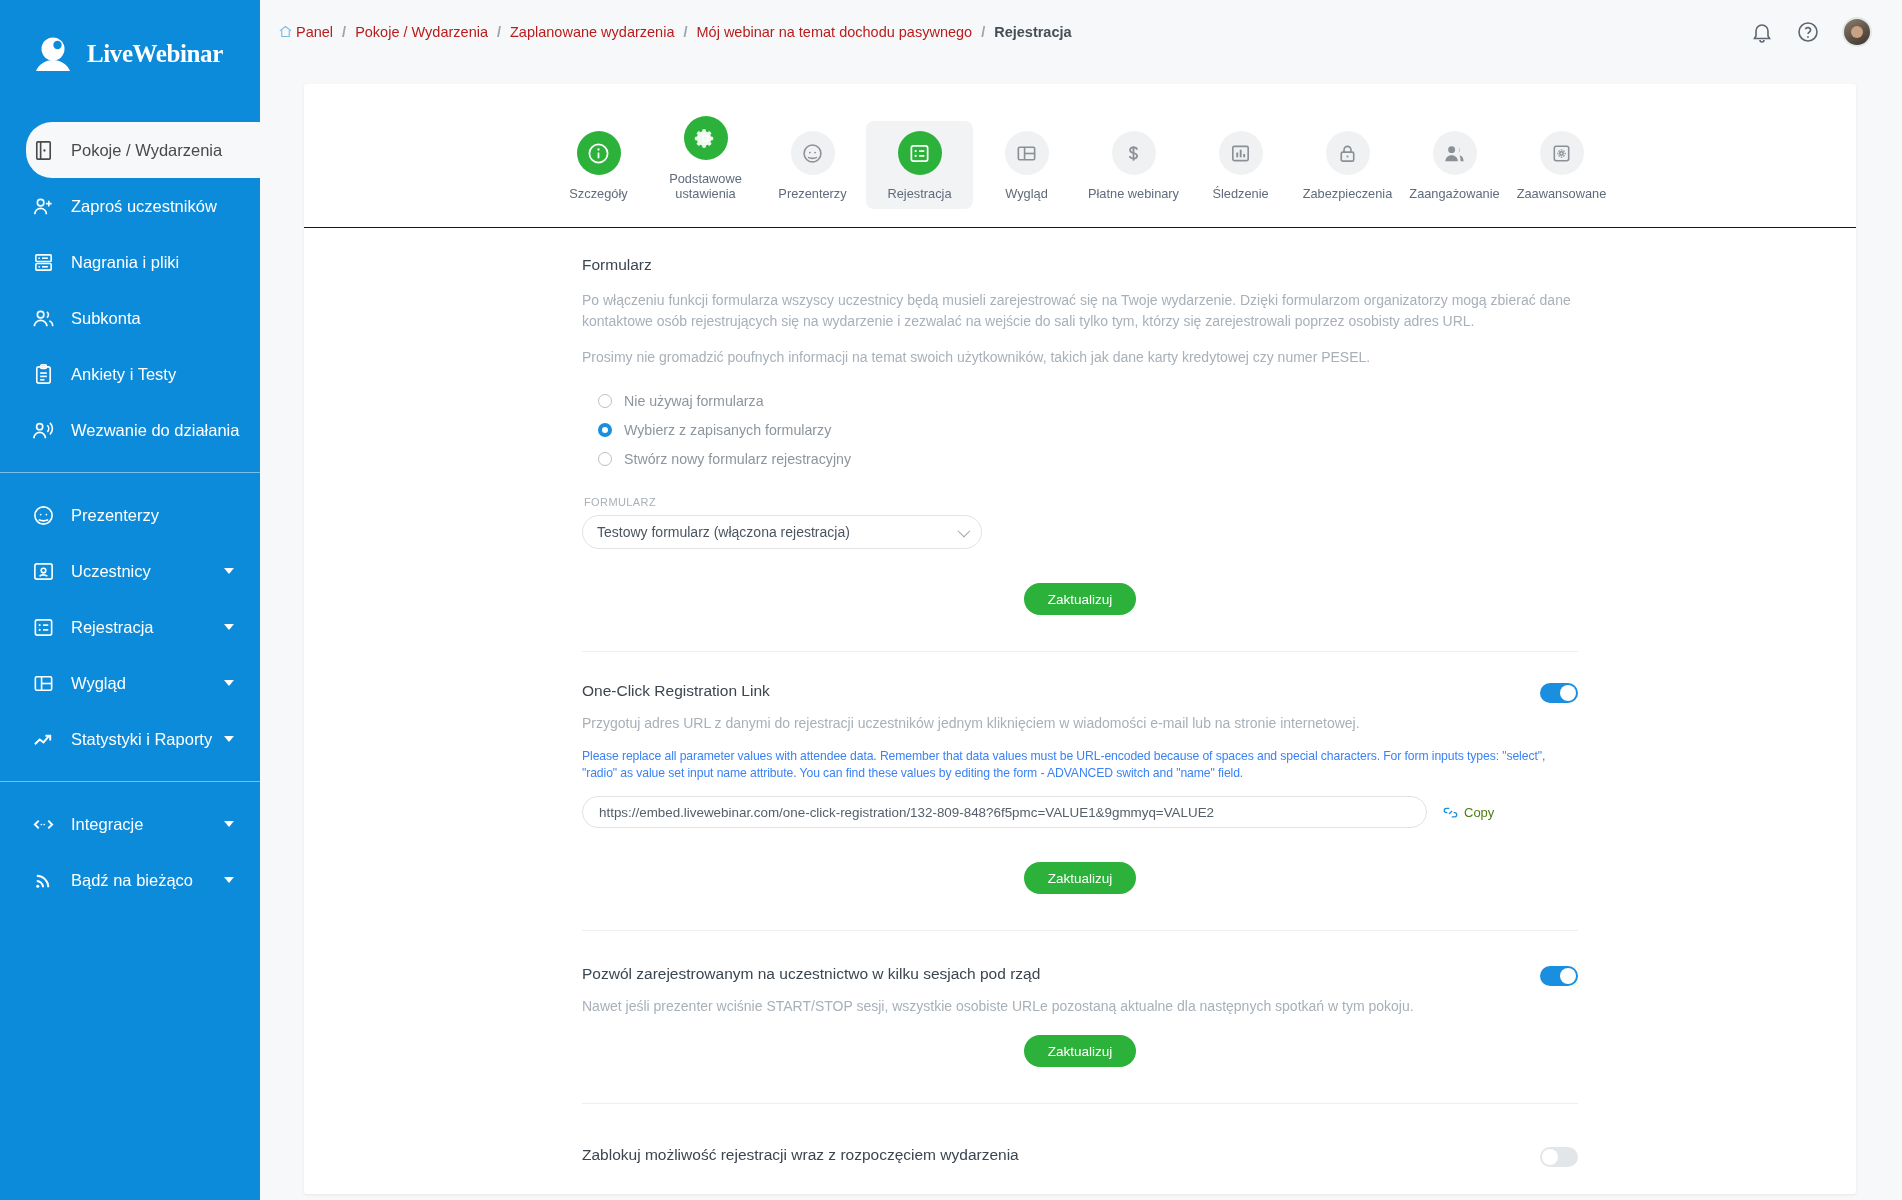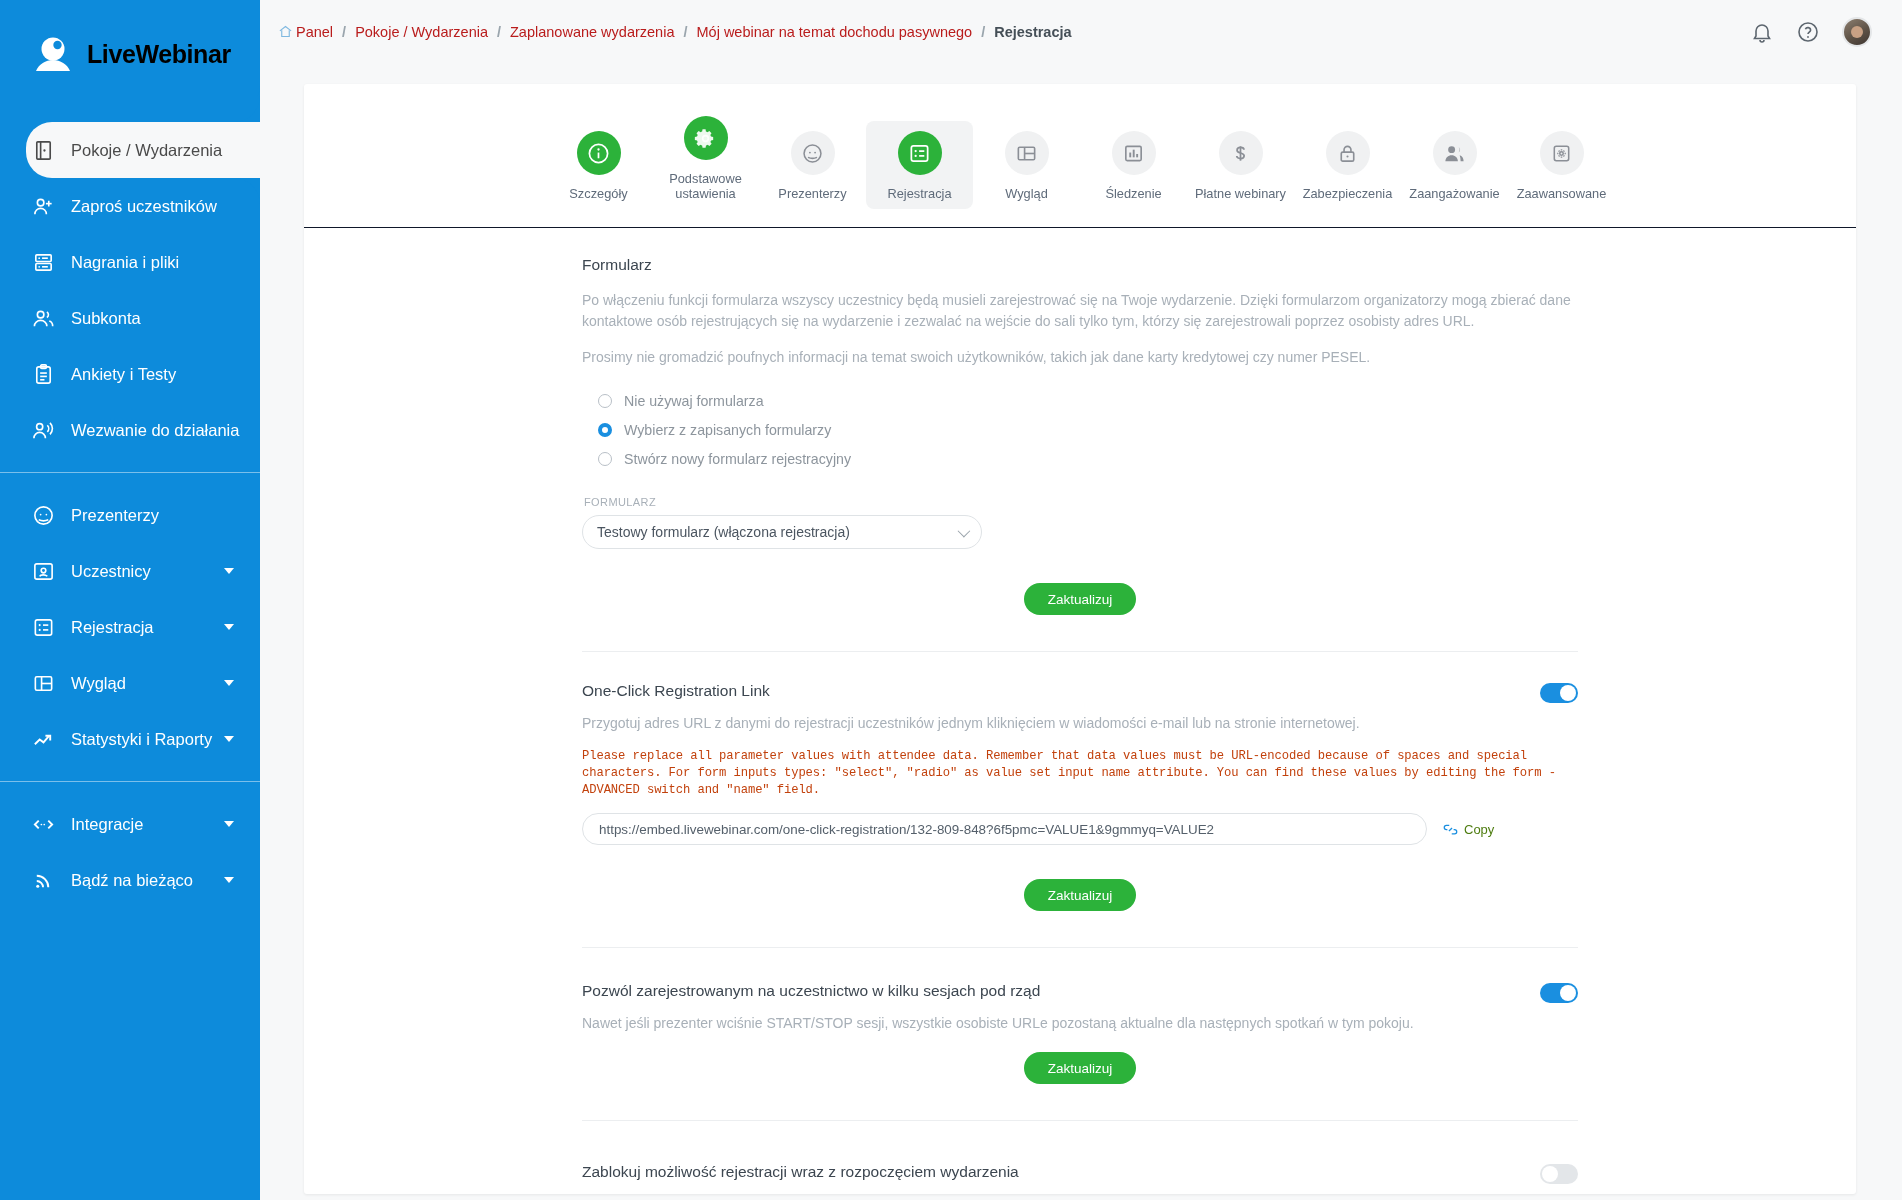--- a/index.html
+++ b/index.html
@@ -17,21 +17,21 @@
     position: relative; flex: 0 0 260px;
   }
   .logo-wrap {
     height: 108px; display: flex; align-items: center;
     padding-left: 30px; gap: 11px;
     background: #0d8bdb;
     border-bottom-right-radius: 22px;
   }
   .logo-mark { width: 46px; height: 46px; flex:0 0 46px; }
   .logo-text {
-    color: #000000; font-size: 25px; font-weight: bold; letter-spacing: -0.4px;
+    color: #ffffff; font-size: 25px; font-weight: bold; letter-spacing: -0.4px; font-family: Liberation Serif, serif;
   }
   .nav-group { position: relative; }
   .nav-group + .nav-group { border-top: 1px solid rgba(255,255,255,.45); }
   .nav-item {
     display: flex; align-items: center; gap: 16px;
     height: 56px; padding-left: 32px; color: #fff;
     font-size: 16.5px; position: relative; cursor: pointer;
   }
   .nav-item .ic { width: 23px; height: 23px; flex: 0 0 23px; display:flex; align-items:center; justify-content:center; }
   .nav-item .ic svg { width: 23px; height: 23px; display: block; }
@@ -99,21 +99,21 @@
   .tab.green .bub { background: #2cb23a; }
   .tab .bub svg { width: 23px; height: 23px; display:block; }
   .tab .lbl {
     font-size: 12.8px; color: #5f6b7a; text-align: center; line-height: 15px;
   }
 
   .body-wrap { padding: 28px 0 0 0; }
   .section { width: 1000px; margin: 0 auto; padding: 0 2px; }
   .sec-title { font-size: 15.5px; color: #3c4650; margin-bottom: 16px; }
   .sec-para { font-size: 14px; color: #a8b0b8; line-height: 21px; margin-bottom: 15px; }
-  .sec-note { font-size: 12.2px; color: #c2410c; line-height: 17px; margin-bottom: 14px; letter-spacing: -0.1px; font-family: Liberation Mono, monospace; }
+  .sec-note { font-size: 12.2px; color: #3b82f6; line-height: 17px; margin-bottom: 14px; letter-spacing: -0.1px; }
 
   .radio-list { margin: 22px 0 0 16px; }
   .radio-row { display: flex; align-items: center; gap: 12px; height: 22px; margin-bottom: 7px; cursor: pointer; }
   .radio {
     width: 14px; height: 14px; border-radius: 50%;
     border: 1.5px solid #b9c0c7; background: #fff; flex: 0 0 14px; position: relative;
   }
   .radio.on { border-color: #1a8fe0; border-width: 4px; }
   .radio-lbl { font-size: 14.2px; color: #8d959d; }
 
@@ -431,37 +431,37 @@
             <svg viewBox="0 0 24 24" fill="none" stroke="#8b8f96" stroke-width="1.7">
                 <rect x="3.5" y="5.5" width="17" height="13" rx="1.4"></rect>
                 <line x1="10" y1="5.5" x2="10" y2="18.5"></line>
                 <line x1="10" y1="12" x2="20.5" y2="12"></line>
               </svg>
           </span>
           <span class="lbl">Wygląd</span>
         </div>
         <div class="tab">
           <span class="bub">
+            <svg viewBox="0 0 24 24" fill="none" stroke="#8b8f96" stroke-width="1.8">
+                <line x1="12" y1="4.5" x2="12" y2="19.5"></line>
+                <path d="M15.6 8.2c0-1.6-1.6-2.5-3.6-2.5s-3.6 1-3.6 2.8 1.8 2.4 3.6 2.9 3.8 1 3.8 3-1.8 2.9-3.8 2.9-3.9-1-3.9-2.7"></path>
+              </svg>
+          </span>
+          <span class="lbl">Płatne webinary</span>
+        </div>
+        <div class="tab">
+          <span class="bub">
             <svg viewBox="0 0 24 24" fill="none" stroke="#8b8f96" stroke-width="1.7">
                 <rect x="4" y="4.5" width="16" height="15" rx="1.4"></rect>
                 <rect x="7.6" y="11" width="2" height="5" fill="#8b8f96" stroke="none"></rect>
                 <rect x="11.2" y="8" width="2" height="8" fill="#8b8f96" stroke="none"></rect>
                 <rect x="14.8" y="12.5" width="2" height="3.5" fill="#8b8f96" stroke="none"></rect>
               </svg>
           </span>
           <span class="lbl">Śledzenie</span>
-        </div>
-        <div class="tab">
-          <span class="bub">
-            <svg viewBox="0 0 24 24" fill="none" stroke="#8b8f96" stroke-width="1.8">
-                <line x1="12" y1="4.5" x2="12" y2="19.5"></line>
-                <path d="M15.6 8.2c0-1.6-1.6-2.5-3.6-2.5s-3.6 1-3.6 2.8 1.8 2.4 3.6 2.9 3.8 1 3.8 3-1.8 2.9-3.8 2.9-3.9-1-3.9-2.7"></path>
-              </svg>
-          </span>
-          <span class="lbl">Płatne webinary</span>
         </div>
         <div class="tab">
           <span class="bub">
             <svg viewBox="0 0 24 24" fill="none" stroke="#8b8f96" stroke-width="1.7">
                 <rect x="5.5" y="10.5" width="13" height="9.5" rx="1.6"></rect>
                 <path d="M8.4 10.5V8.2a3.6 3.6 0 017.2 0v2.3"></path>
                 <circle cx="12" cy="15.2" r="1.1" fill="#8b8f96" stroke="none"></circle>
               </svg>
           </span>
           <span class="lbl">Zabezpieczenia</span>

